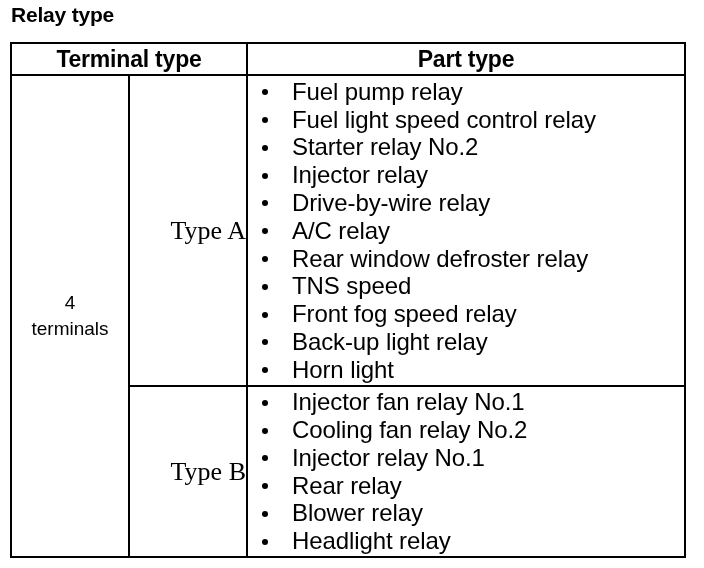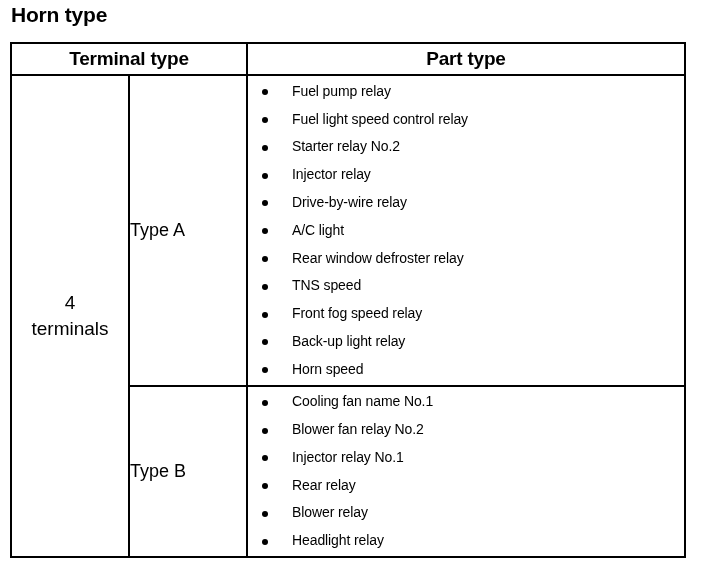--- a/index.html
+++ b/index.html
@@ -44,70 +44,71 @@
     font-weight: normal;
   }
 
   .col-term   { width: 118px; }
   .col-type   { width: 118px; }
   .col-part   { width: 438px; }
 
   .hdr-cell {
     height: 30px;
     text-align: center;
-    font-size: 19px;
+    font-size: 23px;
     font-weight: bold !important;
     letter-spacing: -0.2px;
   }
 
   .term-cell {
     text-align: center;
     font-size: 19px;
     line-height: 26px;
   }
 
   .type-cell {
-    text-align: left;
-    font-size: 18px;
+    text-align: right;
+    font-size: 26px;
+    font-family: Liberation Serif, serif;
   }
 
   .part-cell {
     padding: 7px 0 7px 0;
     vertical-align: top;
   }
 
   ul.part-list {
     list-style: none;
     margin: 0;
     padding: 0;
   }
 
   ul.part-list li {
     position: relative;
-    font-size: 14px;
+    font-size: 24px;
     line-height: 27.8px;
     padding-left: 44px;
     white-space: nowrap;
     letter-spacing: -0.1px;
   }
 
   ul.part-list li .bullet-icon {
     position: absolute;
     left: 14px;
     top: 11.5px;
     width: 6px;
     height: 6px;
     background: #000000;
     border-radius: 50%;
   }
 </style>
 </head>
 <body>
 
-<div id="page-title">Horn type</div>
+<div id="page-title">Relay type</div>
 
 <table id="relay-table">
   <colgroup>
     <col class="col-term">
     <col class="col-type">
     <col class="col-part">
   </colgroup>
   <thead>
     <tr>
       <th class="hdr-cell" colspan="2">Terminal type</th>
@@ -121,35 +122,35 @@
         <span>terminals</span>
       </td>
       <td class="type-cell">Type A</td>
       <td class="part-cell">
         <ul class="part-list">
           <li><span class="bullet-icon"></span><span>Fuel pump relay</span></li>
           <li><span class="bullet-icon"></span><span>Fuel light speed control relay</span></li>
           <li><span class="bullet-icon"></span><span>Starter relay No.2</span></li>
           <li><span class="bullet-icon"></span><span>Injector relay</span></li>
           <li><span class="bullet-icon"></span><span>Drive-by-wire relay</span></li>
-          <li><span class="bullet-icon"></span><span>A/C light</span></li>
+          <li><span class="bullet-icon"></span><span>A/C relay</span></li>
           <li><span class="bullet-icon"></span><span>Rear window defroster relay</span></li>
           <li><span class="bullet-icon"></span><span>TNS speed</span></li>
           <li><span class="bullet-icon"></span><span>Front fog speed relay</span></li>
           <li><span class="bullet-icon"></span><span>Back-up light relay</span></li>
-          <li><span class="bullet-icon"></span><span>Horn speed</span></li>
+          <li><span class="bullet-icon"></span><span>Horn light</span></li>
         </ul>
       </td>
     </tr>
     <tr>
       <td class="type-cell">Type B</td>
       <td class="part-cell">
         <ul class="part-list">
-          <li><span class="bullet-icon"></span><span>Cooling fan name No.1</span></li>
-          <li><span class="bullet-icon"></span><span>Blower fan relay No.2</span></li>
+          <li><span class="bullet-icon"></span><span>Injector fan relay No.1</span></li>
+          <li><span class="bullet-icon"></span><span>Cooling fan relay No.2</span></li>
           <li><span class="bullet-icon"></span><span>Injector relay No.1</span></li>
           <li><span class="bullet-icon"></span><span>Rear relay</span></li>
           <li><span class="bullet-icon"></span><span>Blower relay</span></li>
           <li><span class="bullet-icon"></span><span>Headlight relay</span></li>
         </ul>
       </td>
     </tr>
   </tbody>
 </table>
 

